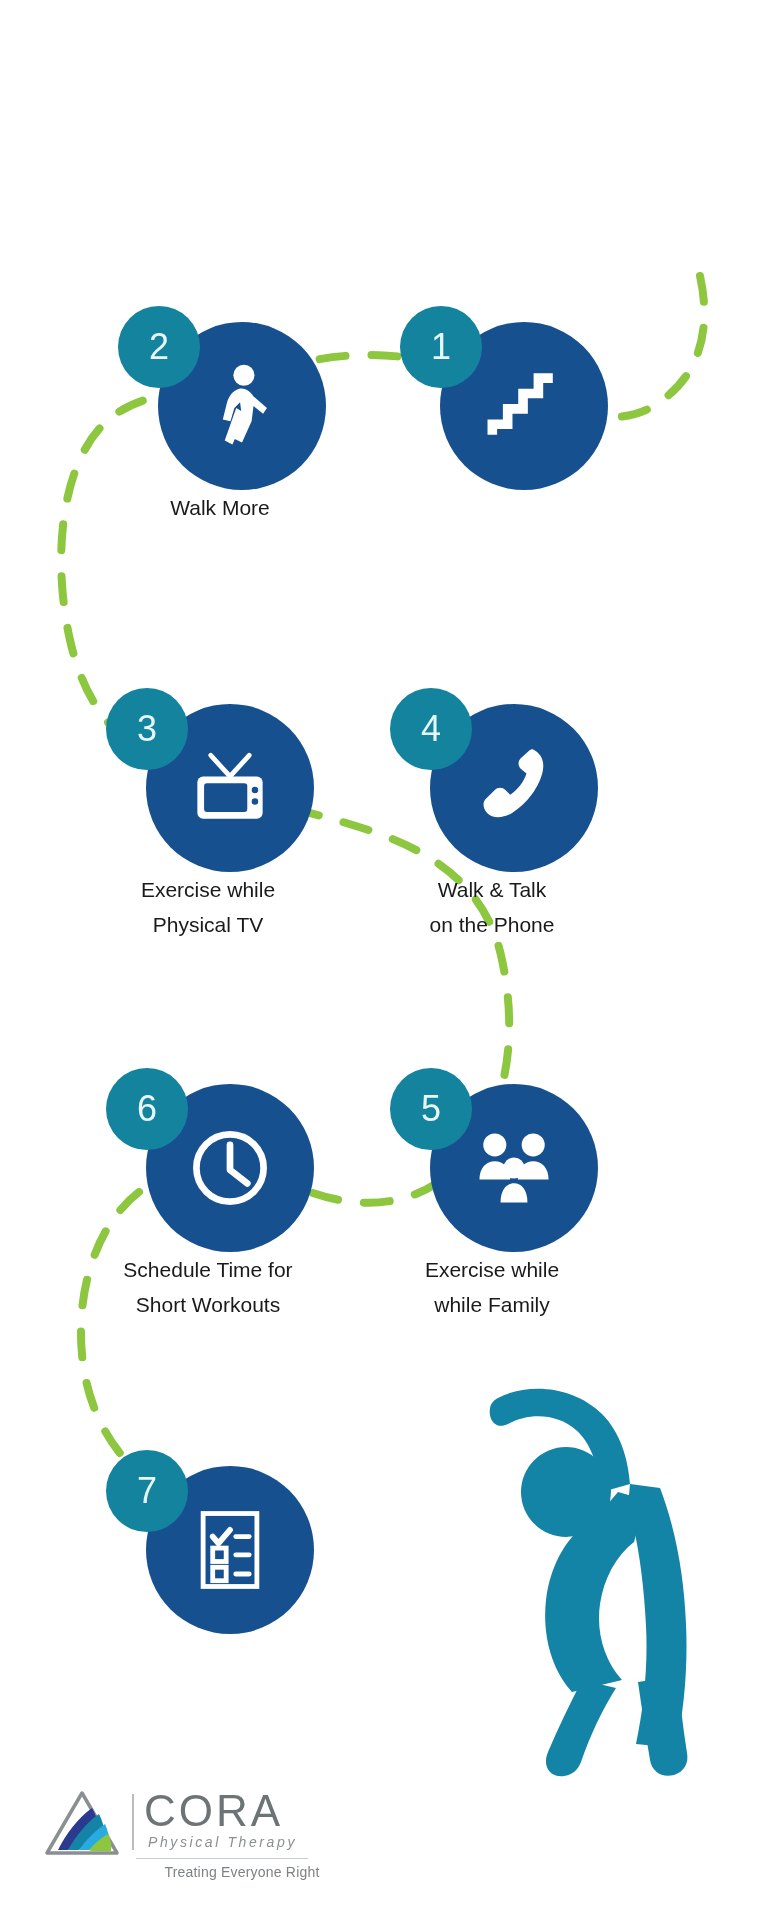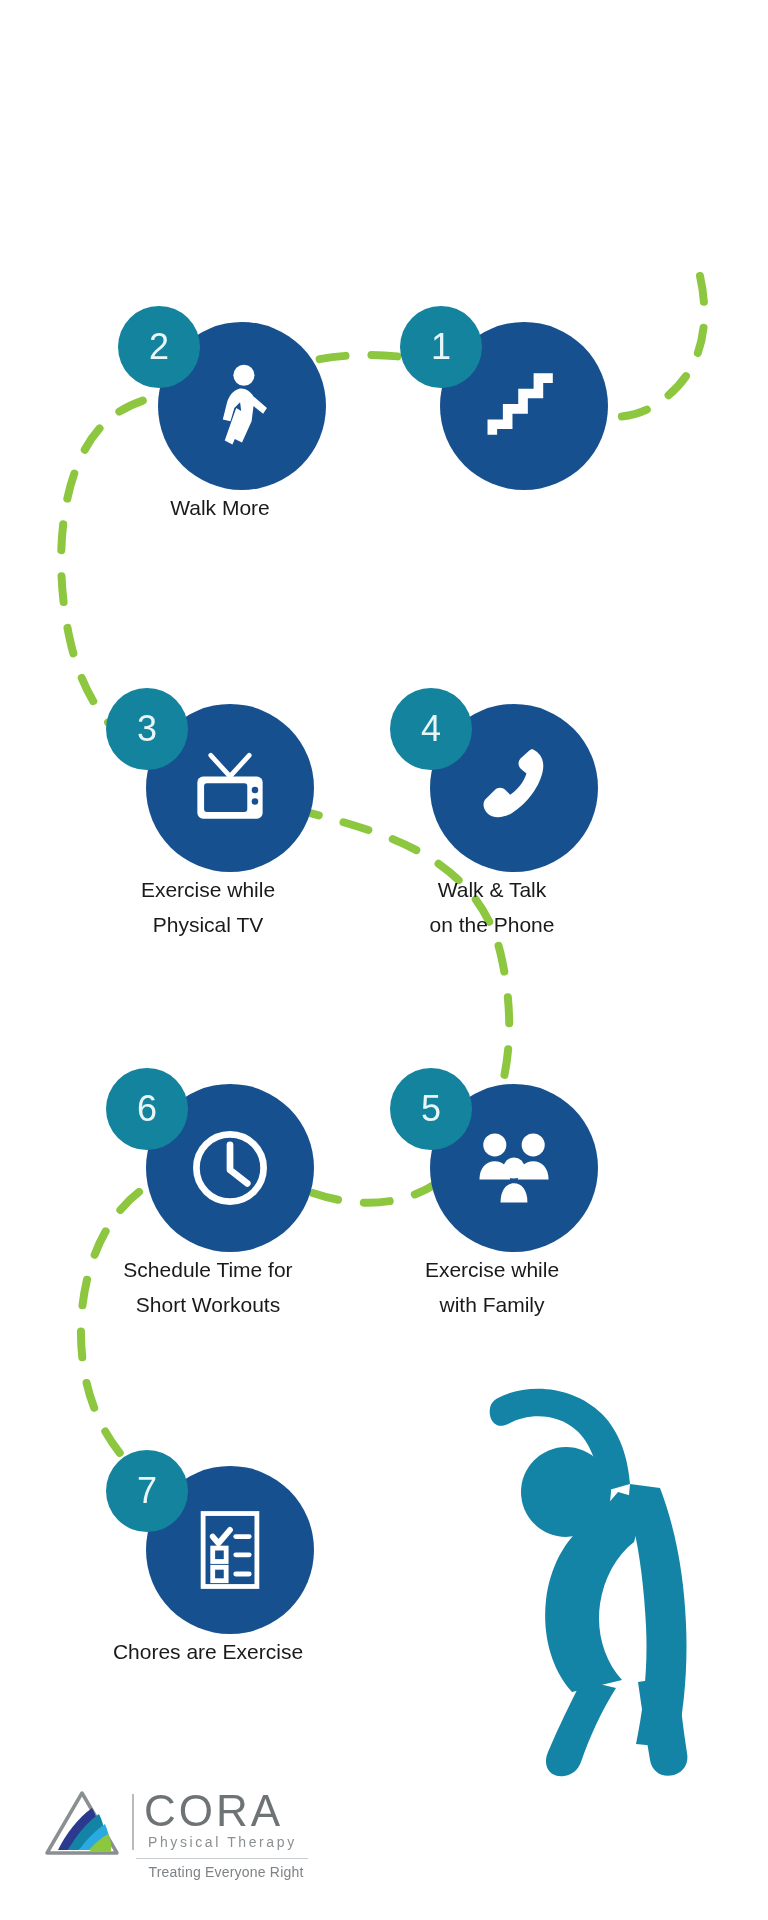--- a/index.html
+++ b/index.html
@@ -159,27 +159,28 @@
     position: absolute; left: 104px; top: -4px;
     font-family: "Liberation Sans", sans-serif;
     font-size: 44px; letter-spacing: 3px;
     color: #6E7376; font-weight: normal;
   }
   #logo-sub {
     position: absolute; left: 108px; top: 44px;
     font-family: "Liberation Sans", sans-serif;
     font-size: 14px; letter-spacing: 2.6px;
     color: #8B8F92;
+    font-style: italic;
   }
   #logo-rule {
     position: absolute; left: 96px; top: 68px;
     width: 172px; height: 1px; background: #C9CCCE;
   }
   #logo-tagline {
-    position: absolute; left: 96px; top: 74px;
+    position: absolute; left: 112px; top: 74px;
     width: 180px; text-align: center;
     font-family: "Liberation Sans", sans-serif;
     font-size: 14px; color: #7E8285; letter-spacing: 0.2px;
   }
 </style>
 </head>
 <body>
 
 <div id="page">
 
@@ -292,40 +293,39 @@
           <circle cx="70" cy="26" r="12" fill="#ffffff"></circle>
           <path d="M54 62 C54 50, 61 43, 70 43 C79 43, 86 50, 86 62 Z" fill="#ffffff"></path>
           <circle cx="50" cy="50" r="11" fill="#ffffff"></circle>
           <path d="M36 86 C36 73, 42 66, 50 66 C58 66, 64 73, 64 86 Z" fill="#ffffff"></path>
         </svg>
       </div>
       <div class="tip-badge">5</div>
     </div>
     <div class="tip-label">
       <span>Exercise while</span><br>
-      <span>with Family</span>
+      <span>while Family</span>
     </div>
   </div>
 
   <div class="tip" id="tip-7">
     <div class="tip-circle-wrap">
       <div class="tip-circle">
         <svg class="tip-icon" viewBox="0 0 100 100">
           <rect x="22" y="12" width="56" height="76" fill="none" stroke="#ffffff" stroke-width="5"></rect>
           <path d="M32 36 L38 43 L50 29" fill="none" stroke="#ffffff" stroke-width="6" stroke-linecap="round" stroke-linejoin="round"></path>
           <rect x="32" y="48" width="14" height="14" fill="none" stroke="#ffffff" stroke-width="5"></rect>
           <rect x="32" y="68" width="14" height="14" fill="none" stroke="#ffffff" stroke-width="5"></rect>
           <path d="M56 36 H70" stroke="#ffffff" stroke-width="5" stroke-linecap="round"></path>
           <path d="M56 55 H70" stroke="#ffffff" stroke-width="5" stroke-linecap="round"></path>
           <path d="M56 75 H70" stroke="#ffffff" stroke-width="5" stroke-linecap="round"></path>
         </svg>
       </div>
       <div class="tip-badge">7</div>
     </div>
-    <div class="tip-label">Chores are Exercise</div>
   </div>
 
   <svg id="stretch-figure" viewBox="0 0 290 400">
     <g fill="#1484A6">
 
       <path d="M28 18 C58 2, 104 6, 132 34 C150 52, 158 78, 160 104
                L132 112 C128 84, 120 62, 106 50 C88 34, 60 32, 38 44
                C26 50, 18 40, 20 28 C21 23, 24 20, 28 18 Z"></path>
 
       <circle cx="96" cy="112" r="45"></circle>

